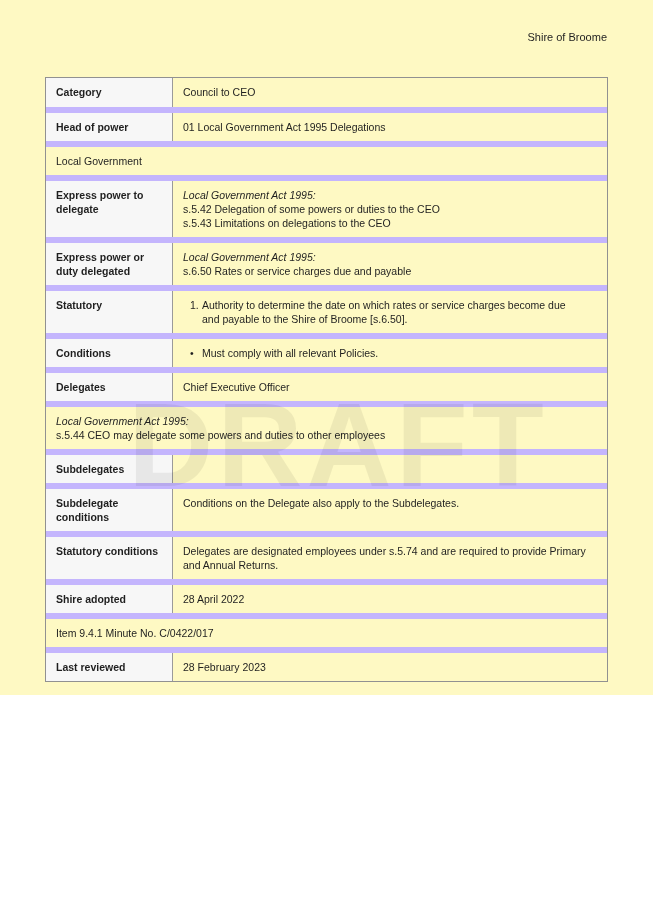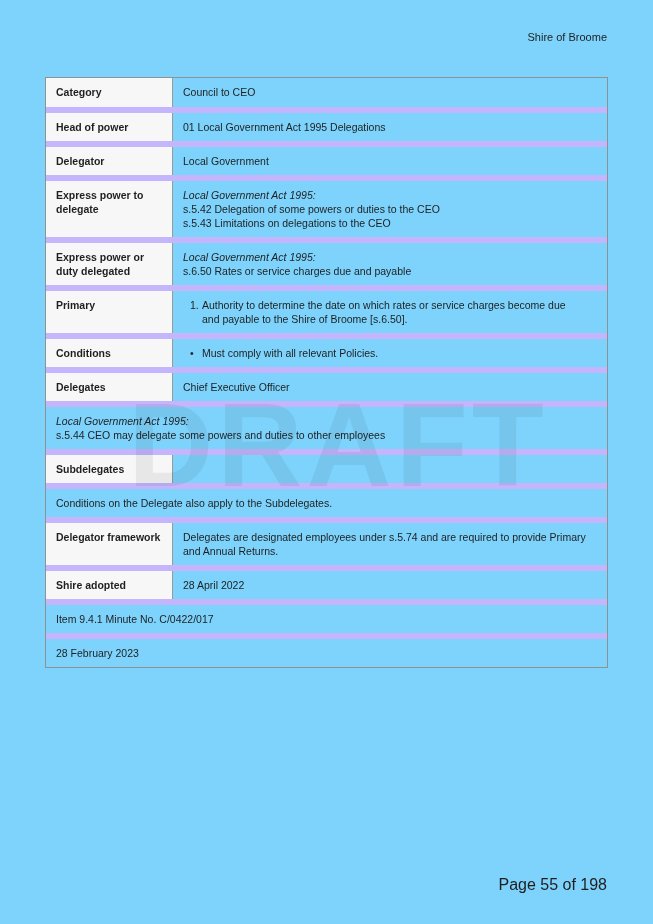--- a/index.html
+++ b/index.html
@@ -4,22 +4,22 @@
 <style>
   * { margin: 0; padding: 0; box-sizing: border-box; }
   html, body { background: #ffffff; }
   body {
     font-family: "Liberation Sans", sans-serif;
     color: #1f1f1f;
   }
   .page {
     position: relative;
     width: 653px;
-    height: 924px;
-    background: #7dd3fc;
+    height: 695px;
+    background: #fef9c3;
     overflow: hidden;
   }
   .header-text {
     position: absolute;
     top: 31px;
     right: 46px;
     font-size: 11px;
     color: #1f1f1f;
   }
   .footer-text {
@@ -103,21 +103,20 @@
   </div>
 
   <div class="t-row">
     <div class="cell-label">Head of power</div>
     <div class="cell-value">
   <div class="v-line">01 Local Government Act 1995 Delegations</div>
 </div>
   </div>
 
   <div class="t-row">
-    <div class="cell-label">Delegator</div>
     <div class="cell-value">
   <div class="v-line">Local Government</div>
 </div>
   </div>
 
   <div class="t-row">
     <div class="cell-label">Express power to delegate</div>
     <div class="cell-value">
   <div class="v-line italic">Local Government Act 1995:</div>
 
@@ -130,21 +129,21 @@
   <div class="t-row">
     <div class="cell-label">Express power or duty delegated</div>
     <div class="cell-value">
   <div class="v-line italic">Local Government Act 1995:</div>
 
   <div class="v-line">s.6.50 Rates or service charges due and payable</div>
 </div>
   </div>
 
   <div class="t-row">
-    <div class="cell-label">Primary</div>
+    <div class="cell-label">Statutory</div>
     <div class="cell-value">
   <div class="v-line listed numbered">
     <span class="marker">1.</span>
     <span class="li-text">Authority to determine the date on which rates or service charges become due and payable to the Shire of Broome [s.6.50].</span>
   </div>
 </div>
   </div>
 
   <div class="t-row">
     <div class="cell-label">Conditions</div>
@@ -169,47 +168,49 @@
 
   <div class="v-line">s.5.44 CEO may delegate some powers and duties to other employees</div>
 </div>
   </div>
 
   <div class="t-row">
     <div class="cell-label">Subdelegates</div>
   </div>
 
   <div class="t-row">
+    <div class="cell-label">Subdelegate conditions</div>
     <div class="cell-value">
   <div class="v-line">Conditions on the Delegate also apply to the Subdelegates.</div>
 </div>
   </div>
 
   <div class="t-row">
-    <div class="cell-label">Delegator framework</div>
+    <div class="cell-label">Statutory conditions</div>
     <div class="cell-value">
   <div class="v-line">Delegates are designated employees under s.5.74 and are required to provide Primary and Annual Returns.</div>
 </div>
   </div>
 
 
   <div class="t-row">
     <div class="cell-label">Shire adopted</div>
     <div class="cell-value">
   <div class="v-line">28 April 2022</div>
 </div>
   </div>
 
   <div class="t-row">
     <div class="cell-value">
   <div class="v-line">Item 9.4.1 Minute No. C/0422/017</div>
 </div>
   </div>
 
   <div class="t-row">
+    <div class="cell-label">Last reviewed</div>
     <div class="cell-value">
   <div class="v-line">28 February 2023</div>
 </div>
   </div>
 </div>
 
   <div class="watermark">DRAFT</div>
 
   <div class="footer-text">Page 55 of 198</div>
 </div>

